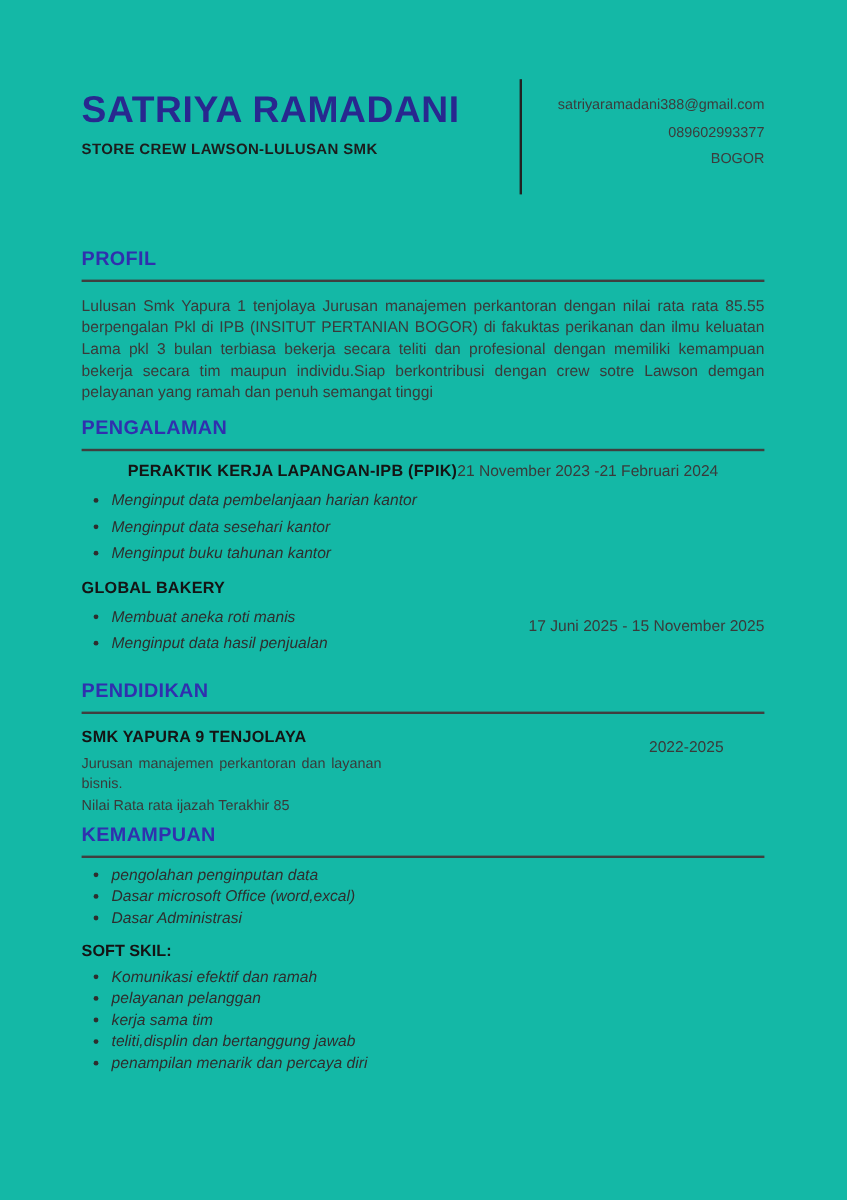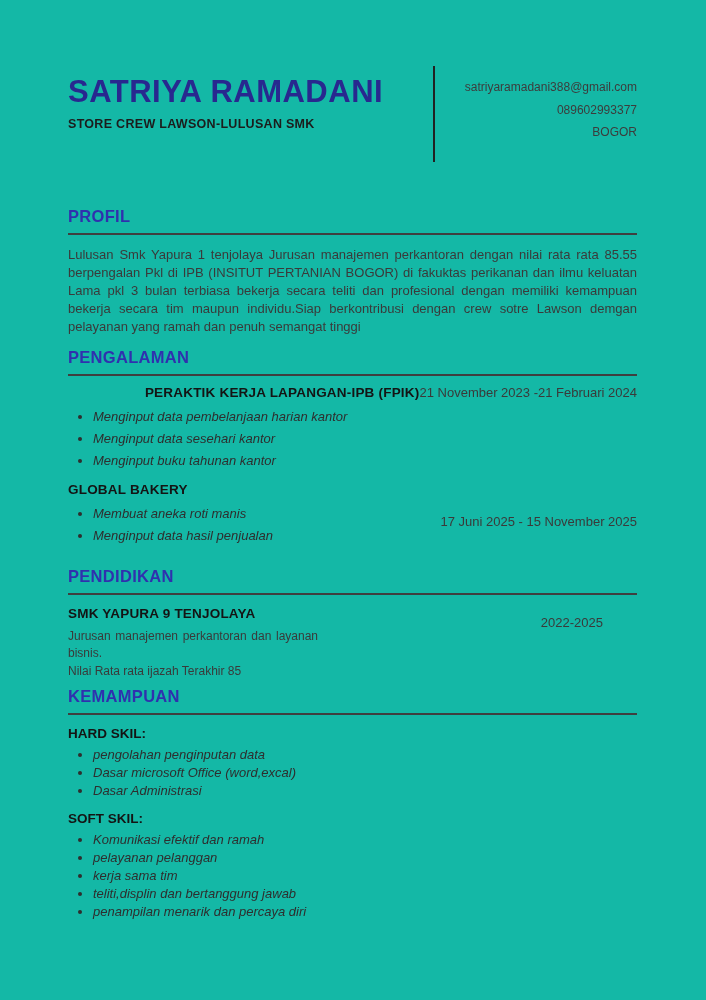--- a/index.html
+++ b/index.html
@@ -70,21 +70,21 @@
     margin: 11px 0 0 0;
     font-size: 13px;
     line-height: 18px;
     text-align: justify;
     color: #3a3a3a;
   }
 
   .sec-pengalaman { margin-top: 12px; }
   .job-head {
     display: flex;
-    justify-content: flex-end;
+    justify-content: center;
     align-items: flex-start;
     margin-top: 9px;
   }
   .job-title { margin: 0; font-size: 13.5px; font-weight: bold; color: #141414; letter-spacing: 0.2px; }
   .date-text { font-size: 13px; color: #3a3a3a; }
   ul.bullets { margin: 8px 0 0 0; padding-left: 25px; }
   ul.bullets li {
     font-style: italic;
     font-size: 13px;
     line-height: 17px;
@@ -173,21 +173,20 @@
       <span class="date-text edu-date">2022-2025</span>
       <p class="edu-detail">Jurusan manajemen perkantoran dan layanan bisnis.</p>
       <p class="edu-note">Nilai Rata rata ijazah Terakhir 85</p>
     </div>
   </div>
 
   <div class="section sec-kemampuan">
     <h2 class="section-heading">KEMAMPUAN</h2>
     <div class="rule"></div>
 
-    <h3 class="skill-label">HARD SKIL:</h3>
     <ul class="bullets skills">
       <li>pengolahan penginputan data</li>
       <li>Dasar microsoft Office (word,excal)</li>
       <li>Dasar Administrasi</li>
     </ul>
 
     <h3 class="skill-label second">SOFT SKIL:</h3>
     <ul class="bullets skills">
       <li>Komunikasi efektif dan ramah</li>
       <li>pelayanan pelanggan</li>

